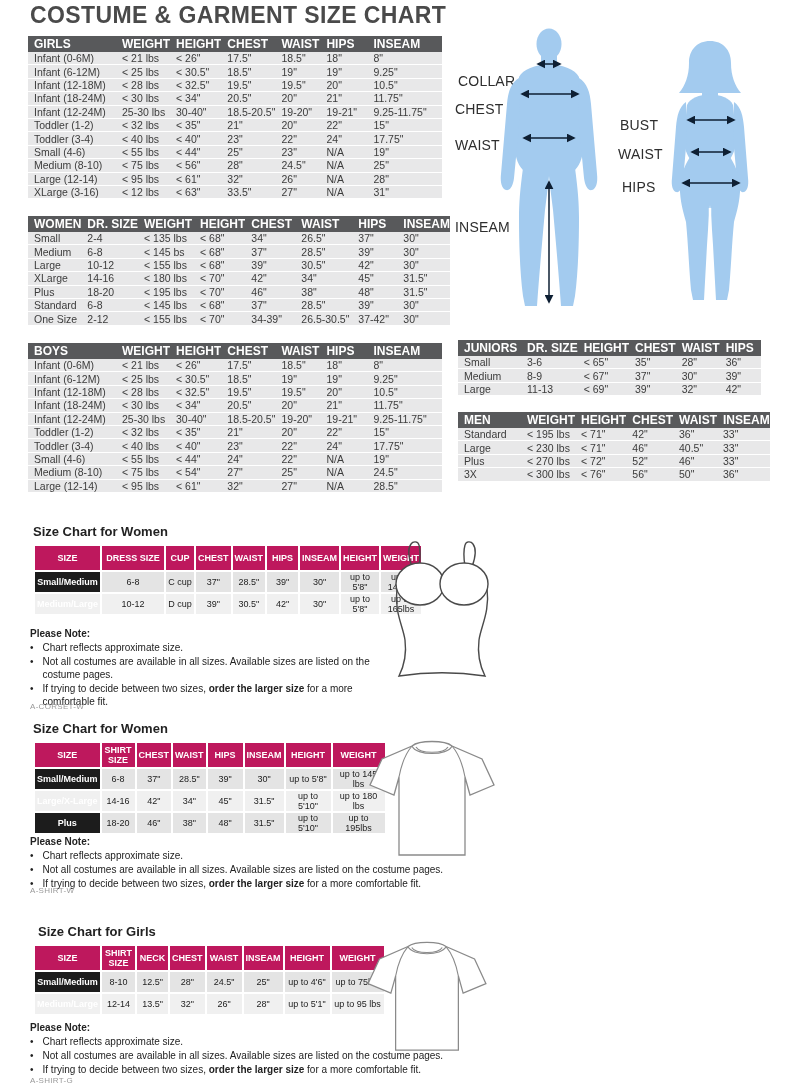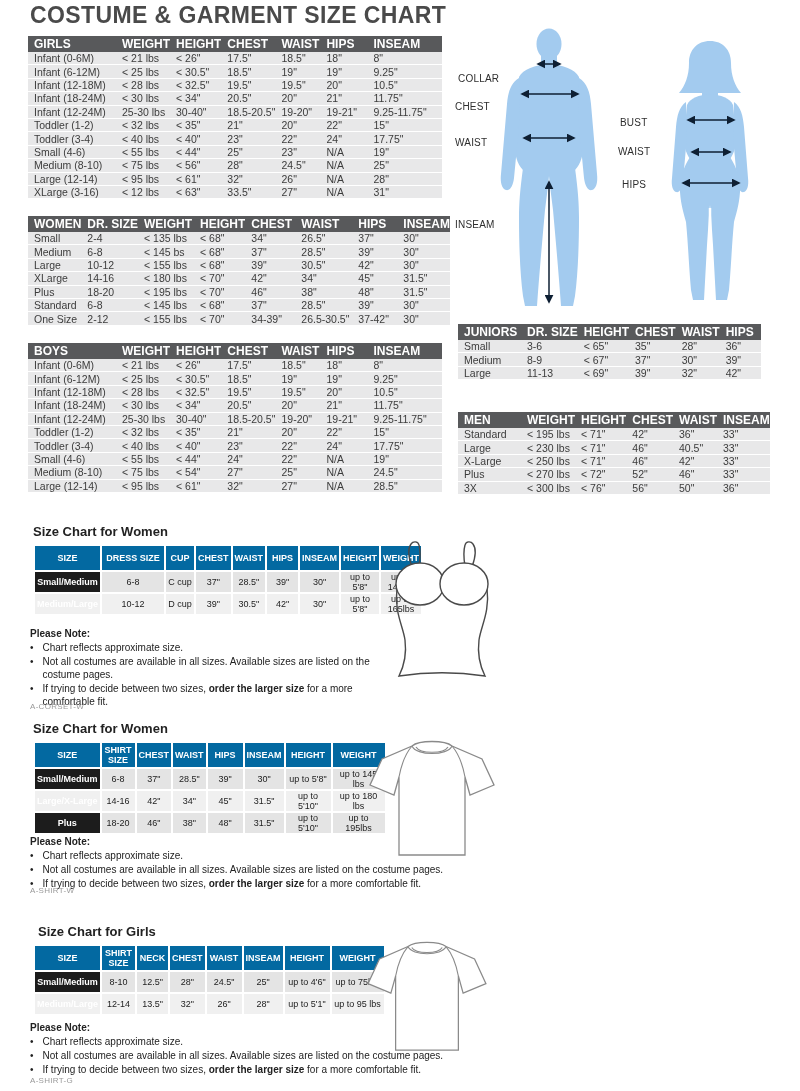--- a/index.html
+++ b/index.html
@@ -10,33 +10,33 @@
 
   
   .tblA table{border-collapse:separate;border-spacing:0;table-layout:fixed;}
   .tblA th{background:#58595B;color:#fff;font-weight:bold;font-size:12px;text-align:left;
            padding:1px 0 1px 6px;height:13px;overflow:hidden;white-space:nowrap;}
   .tblA td{background:#E8E8E9;color:#3c3c3c;font-size:10.5px;padding:0 0 0 6px;height:12.4px;
            border-bottom:1px solid #fff;overflow:hidden;white-space:nowrap;}
 
   
   .tblB table{border-collapse:separate;border-spacing:2px;table-layout:fixed;}
-  .tblB th{background:#0369a1;color:#fff;font-size:9px;font-weight:bold;text-align:center;
+  .tblB th{background:#be185d;color:#fff;font-size:9px;font-weight:bold;text-align:center;
            height:24px;padding:0 2px;line-height:10px;}
   .tblB td{background:#E4E4E4;color:#222;font-size:9px;text-align:center;height:20px;
            padding:0 2px;line-height:10px;}
   .tblB tbody tr:nth-child(even) td{background:#F0F0F0;}
   .tblB td.rowhead{background:#1C1C1C;color:#fff;font-weight:bold;}
 
   .sec-heading{font-size:13px;font-weight:bold;color:#222;}
   .note-title{font-size:10px;font-weight:bold;color:#222;margin-bottom:2px;}
   .note-item{display:flex;gap:9px;font-size:10px;color:#222;line-height:13px;margin:1px 0;}
   .note-item .bullet{flex:0 0 auto;}
   .code{font-size:8px;color:#9a9a9a;letter-spacing:.3px;}
-  .fig-label{font-size:10px;color:#2e2e2e;letter-spacing:.2px;}
+  .fig-label{font-size:14px;color:#2e2e2e;letter-spacing:.2px;}
   svg{display:block;}
 </style>
 </head>
 <body>
 
 <div id="page">
 
   <div id="title" class="abs">COSTUME &amp; GARMENT SIZE CHART</div>
 
   <div class="abs tblA" style="left:28px;top:36px;">
@@ -372,21 +372,21 @@
             <td>&lt; 61"</td>
             <td>32"</td>
             <td>27"</td>
             <td>N/A</td>
             <td>28.5"</td>
           </tr>
         </tbody>
       </table>
     </div>
 
-  <div class="abs tblA" style="left:458px;top:324px;">
+  <div class="abs tblA" style="left:458px;top:340px;">
       <table>
         <colgroup>
           <col style="width: 63px;">
           <col style="width: 53px;">
           <col style="width: 47px;">
           <col style="width: 38px;">
           <col style="width: 37px;">
           <col style="width: 41px;">
         </colgroup>
         <thead>
@@ -455,28 +455,20 @@
             <td>42"</td>
             <td>36"</td>
             <td>33"</td>
           </tr>
           <tr>
             <td>Large</td>
             <td>&lt; 230 lbs</td>
             <td>&lt; 71"</td>
             <td>46"</td>
             <td>40.5"</td>
-            <td>33"</td>
-          </tr>
-          <tr>
-            <td>X-Large</td>
-            <td>&lt; 250 lbs</td>
-            <td>&lt; 71"</td>
-            <td>46"</td>
-            <td>42"</td>
             <td>33"</td>
           </tr>
           <tr>
             <td>Plus</td>
             <td>&lt; 270 lbs</td>
             <td>&lt; 72"</td>
             <td>52"</td>
             <td>46"</td>
             <td>33"</td>
           </tr>

